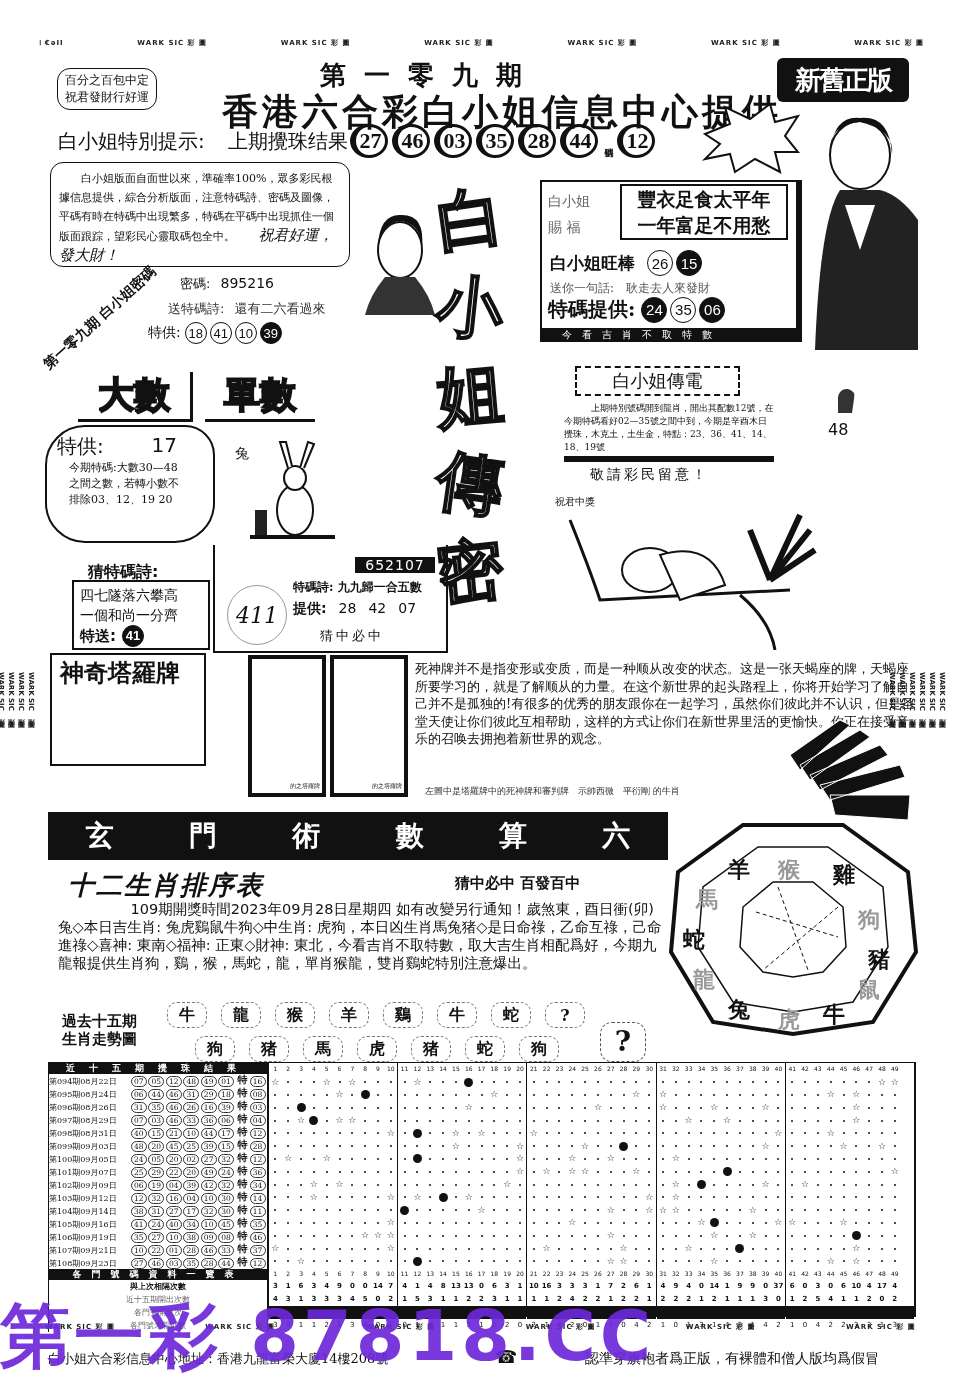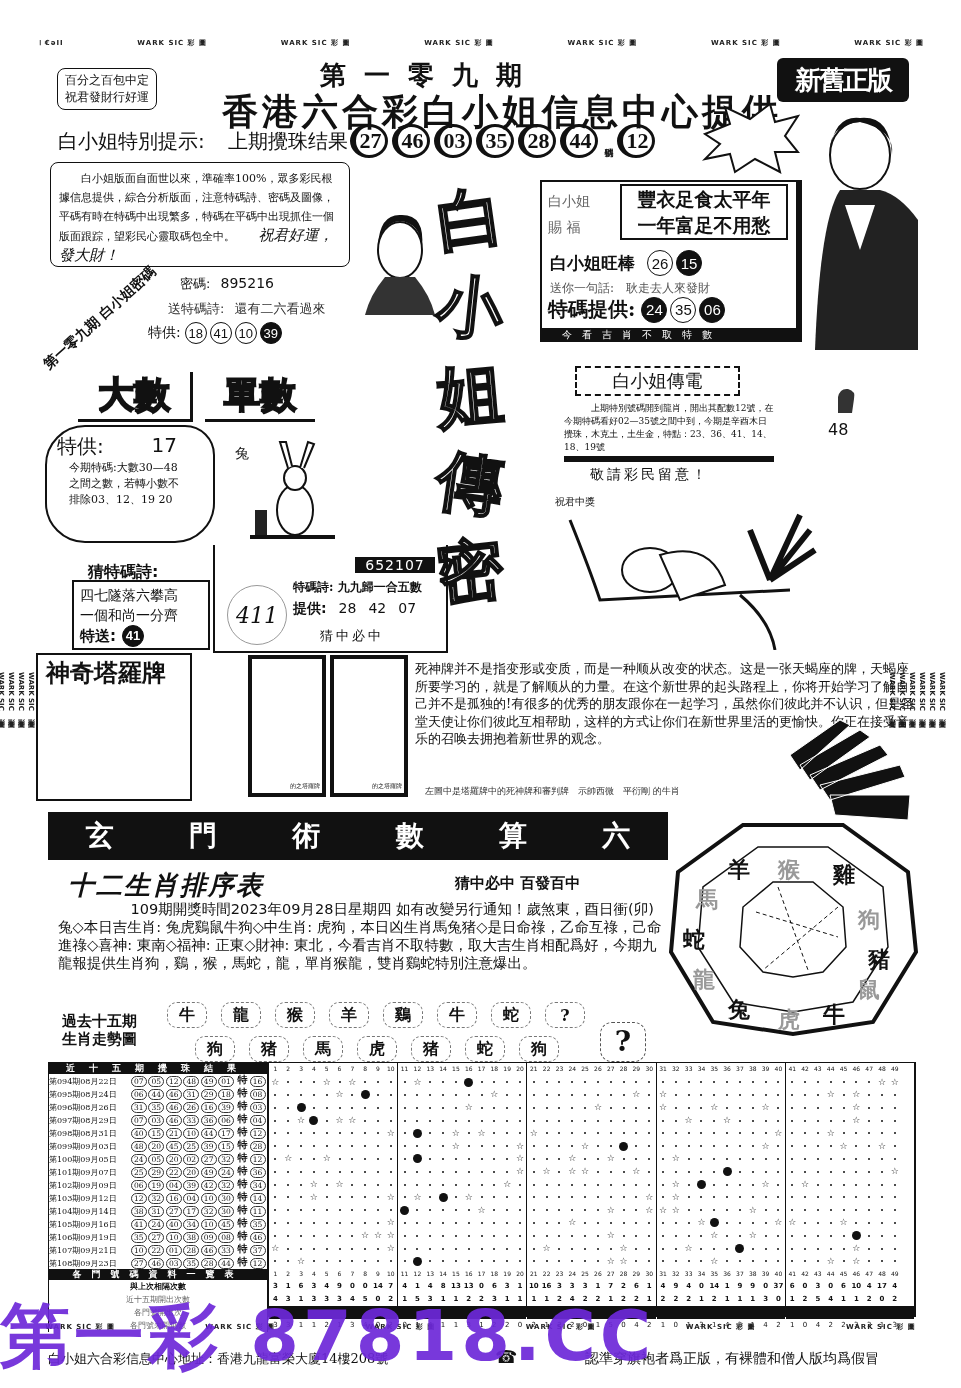--- a/index.html
+++ b/index.html
@@ -1,20 +1,20 @@
 <!DOCTYPE html>
 <html><head>
 <meta charset="utf-8">
 <style>
 *{box-sizing:border-box;margin:0;padding:0}
 body{width:961px;height:1388px;background:#fff;position:relative;overflow:hidden;font-family:"DejaVu Serif",serif;color:#111}
 .abs{position:absolute}
 .strip{position:absolute;left:0;right:0;height:14px;display:flex;justify-content:space-around;align-items:center;font-family:"DejaVu Sans",sans-serif;font-size:7px;font-weight:bold;color:#222;letter-spacing:1px}
 .vstrip{position:absolute;top:40px;bottom:40px;width:14px;display:flex;flex-direction:column;justify-content:space-around;align-items:center;font-family:"DejaVu Sans",sans-serif;font-size:7px;font-weight:bold;color:#222;writing-mode:vertical-rl}
-.round-box{border:2px solid #111;border-radius:8px}
+.round-box{border:2px solid #111;border-radius:13px}
 .ball{display:inline-flex;align-items:center;justify-content:center;border:2px solid #111;border-radius:50%;font-family:"Liberation Serif",serif;font-weight:bold}
 .ball.dark{background:#111;color:#fff}
 .ball-big{width:38px;height:34px;font-size:22px;border-width:3px;border-left-width:6px;margin-right:4px}
 .ball-sm{width:22px;height:22px;font-size:13px;font-family:"Liberation Sans",sans-serif;font-weight:normal;border-width:1.5px;margin-right:3px}
 .blackbar{background:#111;color:#fff}
 .title-main{font-family:"DejaVu Serif",serif;font-weight:bold}
 .hist-row{display:flex;align-items:flex-end;height:13px;font-size:8px;white-space:nowrap}
 .hist-row .lbl{width:88px;font-size:8px}
 .hist-row .n{display:inline-flex;width:17px;height:11px;border:1px solid #333;border-radius:6px;align-items:center;justify-content:center;font-size:7.5px;margin-right:1.5px}
 .hist-row .te{font-weight:bold;font-size:10px;margin:0 2px}
@@ -206,21 +206,21 @@
 
 <div class="abs" style="left:555px;top:495px;font-size:10px;">祝君中獎</div>
 <svg class="abs" style="left:560px;top:510px" width="260" height="140">
   <path d="M10 10 Q30 60 40 90 L230 80" fill="none" stroke="#111" stroke-width="3"></path>
   <ellipse cx="90" cy="60" rx="28" ry="22" fill="#fff" stroke="#111" stroke-width="2"></ellipse>
   <path d="M100 45 Q150 30 165 75 L120 90 Z" fill="#fff" stroke="#111" stroke-width="2"></path>
   <path d="M210 70 L250 20 M210 70 L255 40 M210 70 L240 5 M210 70 L190 20" stroke="#111" stroke-width="6"></path>
   <path d="M180 85 Q210 110 215 140" fill="none" stroke="#111" stroke-width="3"></path>
 </svg>
 
-<div class="abs" style="left:36px;top:653px;width:156px;height:148px;border:2px solid #111">
+<div class="abs" style="left:50px;top:653px;width:156px;height:113px;border:2px solid #111">
   <div style="font-family:'DejaVu Sans',sans-serif;font-size:24px;font-weight:bold;padding:2px 8px">神奇塔羅牌</div>
 </div>
 <div class="abs" style="left:248px;top:655px;width:78px;height:142px;background:#111;padding:4px">
   <div style="width:100%;height:100%;background:#fff;position:relative">
     <div style="position:absolute;bottom:2px;right:2px;font-size:6px">的之塔羅牌</div>
   </div>
 </div>
 <div class="abs" style="left:330px;top:655px;width:78px;height:142px;background:#111;padding:4px">
   <div style="width:100%;height:100%;background:#fff;position:relative">
     <div style="position:absolute;bottom:2px;right:2px;font-size:6px">的之塔羅牌</div>

